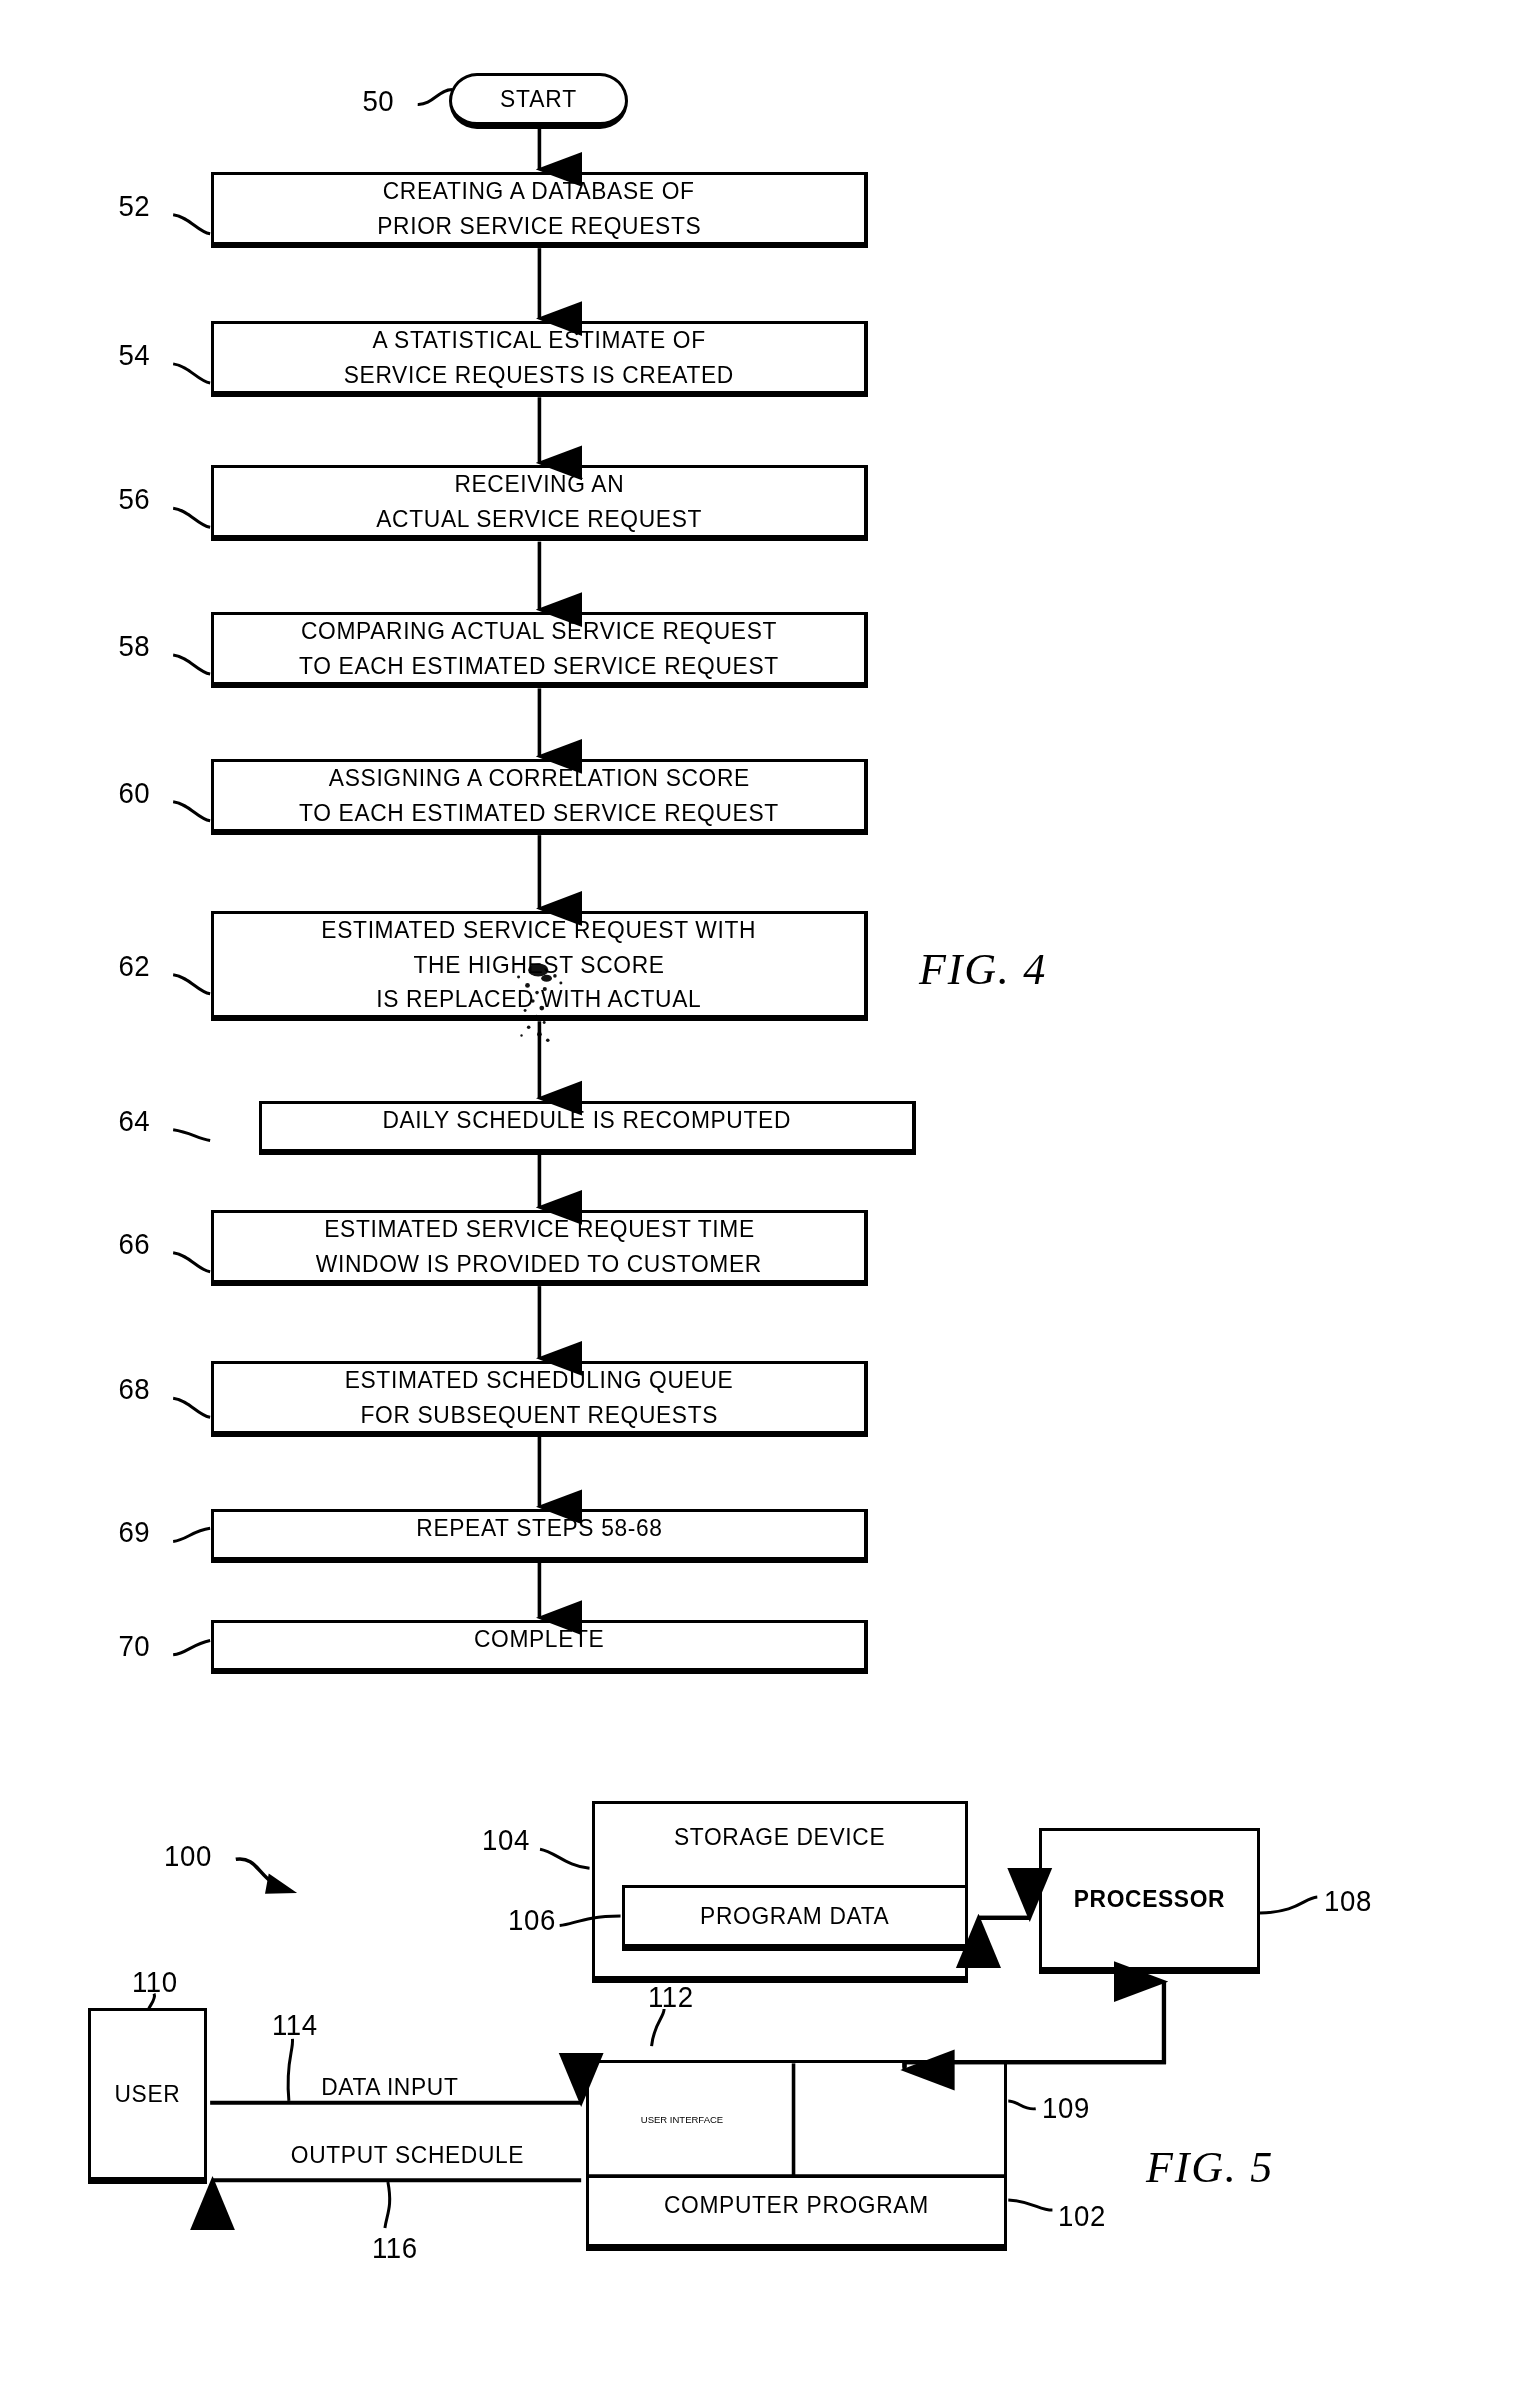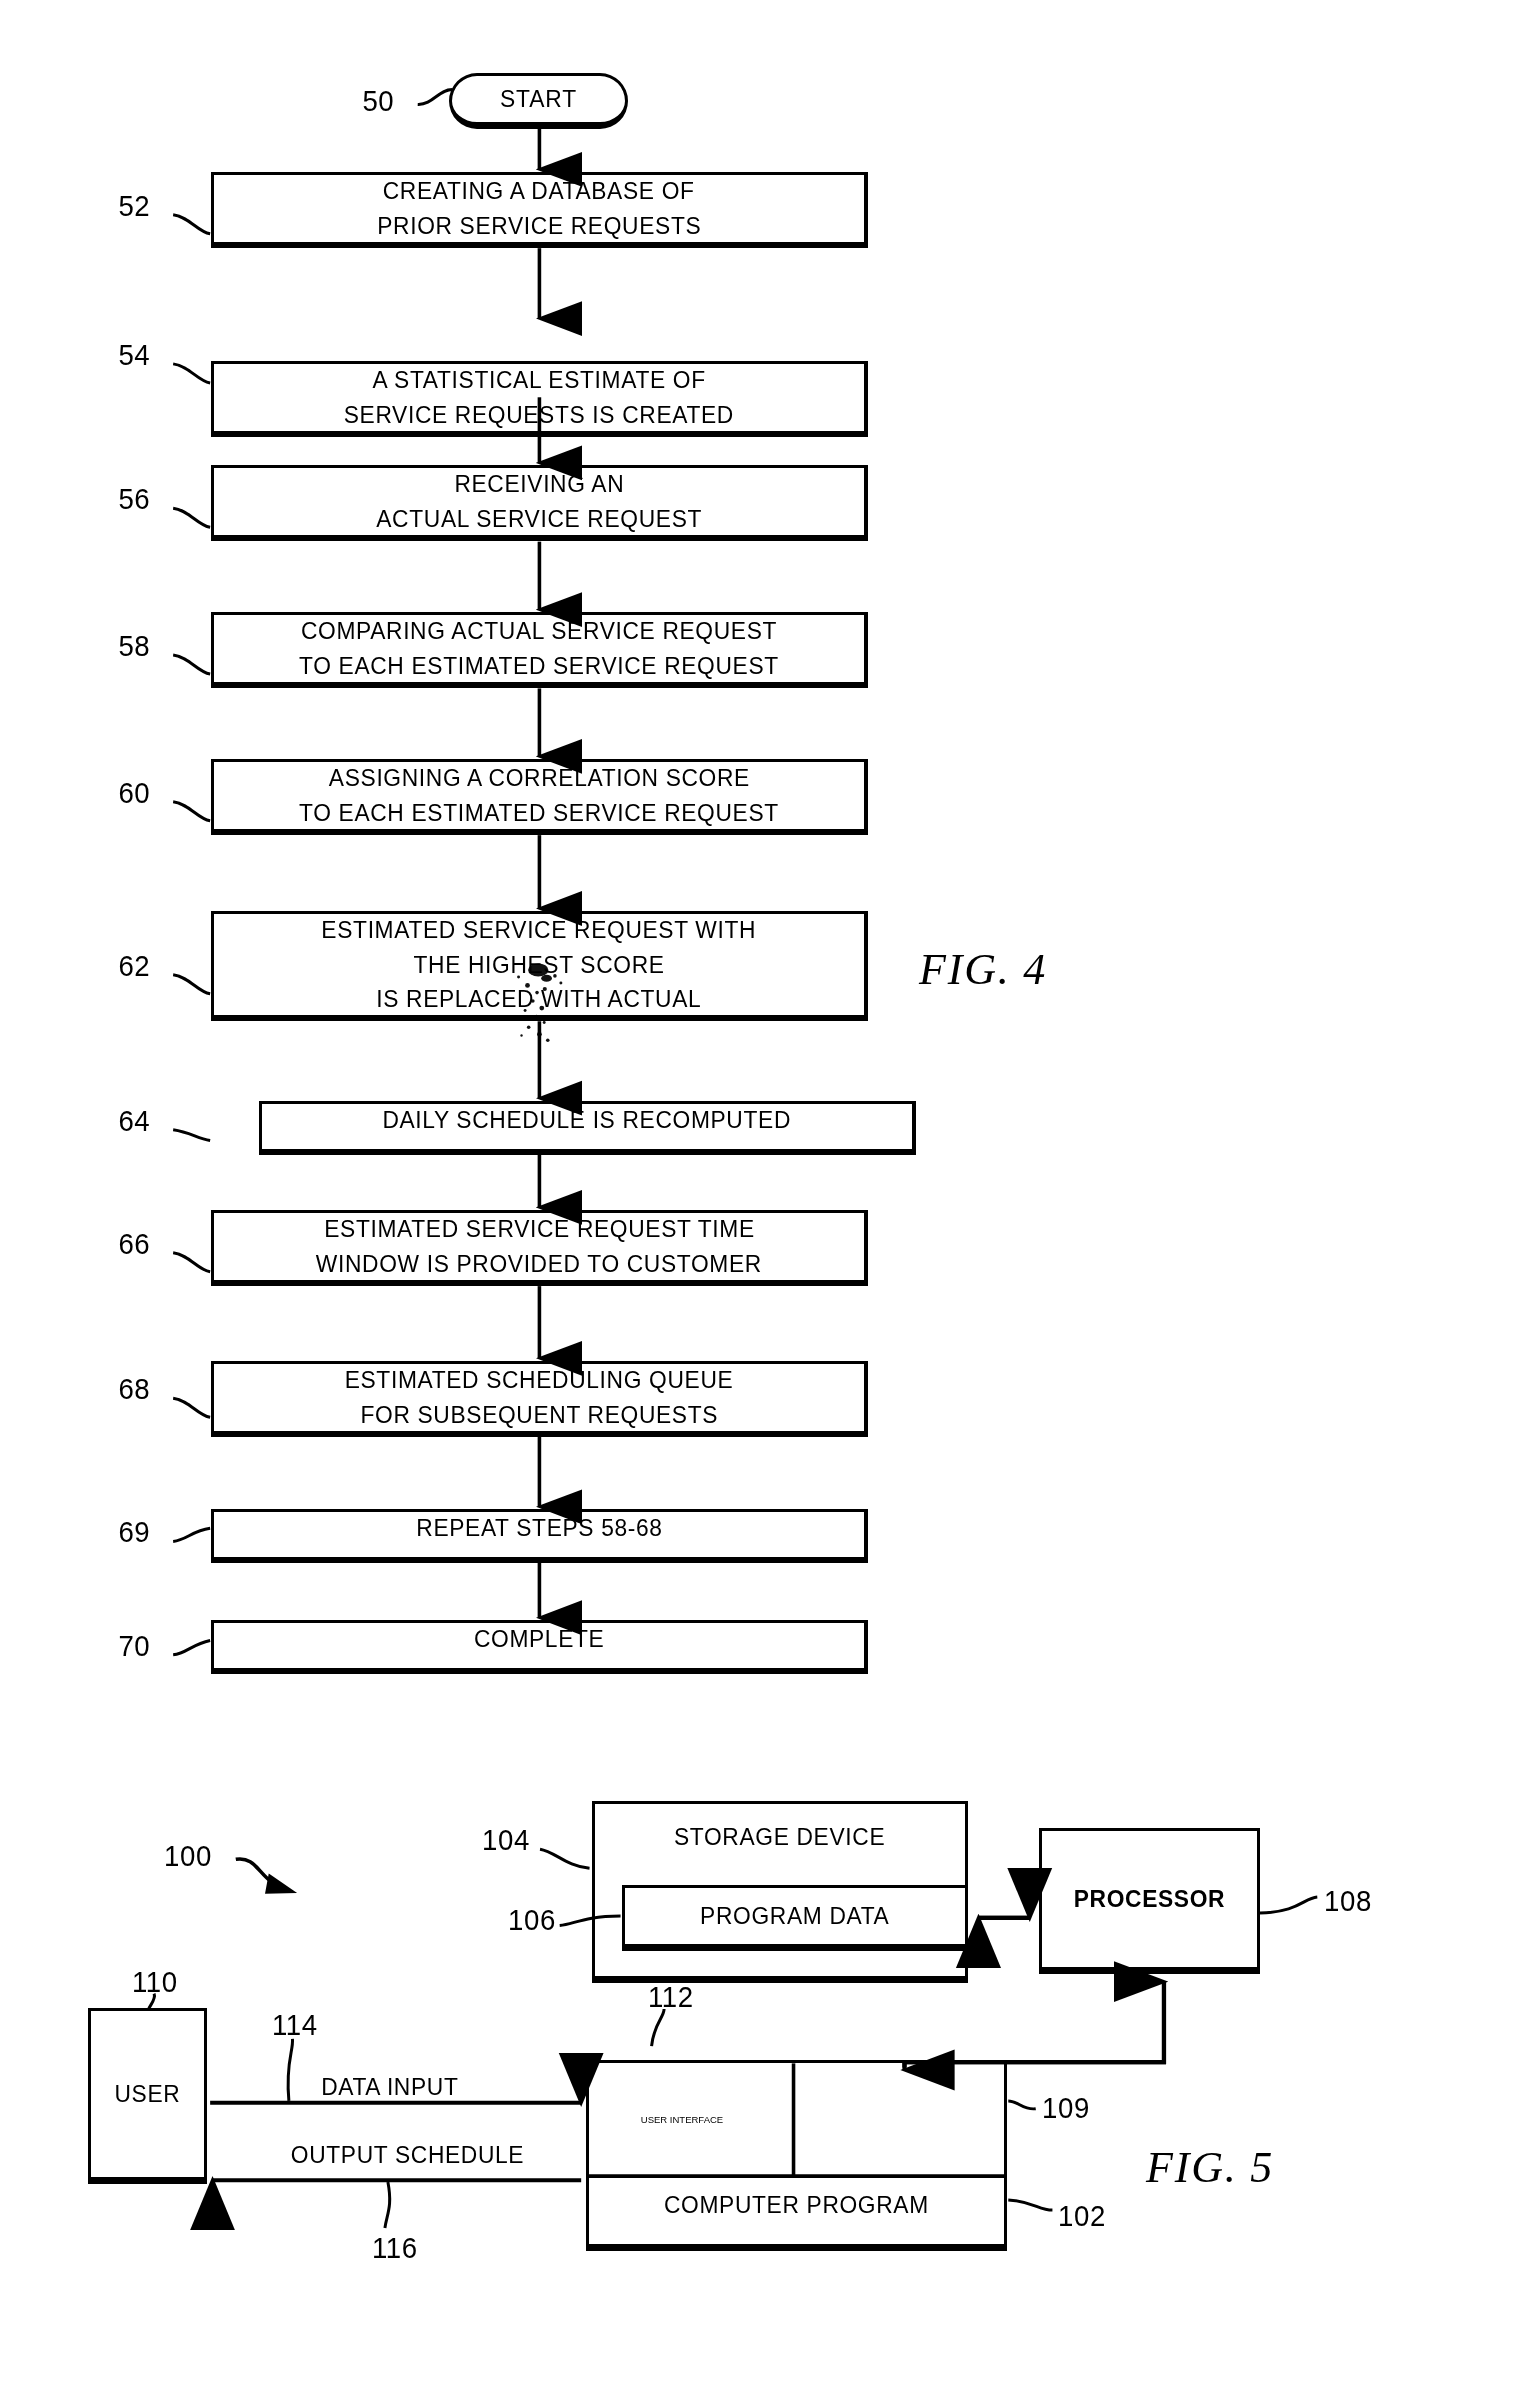--- a/index.html
+++ b/index.html
@@ -104,21 +104,21 @@
     <span>START</span>
   </div>
   <div class="ref" style="left:361px;top:84px;">50</div>
 
   <div class="fbox" style="left:211px;top:172px;width:657px;height:76px;">
     <span class="ln">CREATING A DATABASE OF</span>
     <span class="ln">PRIOR SERVICE REQUESTS</span>
   </div>
   <div class="ref" style="left:117px;top:189px;">52</div>
 
-  <div class="fbox" style="left:211px;top:321px;width:657px;height:76px;margin-top:40px;">
+  <div class="fbox" style="left:211px;top:321px;width:657px;height:76px;">
     <span class="ln">A STATISTICAL ESTIMATE OF</span>
     <span class="ln">SERVICE REQUESTS IS CREATED</span>
   </div>
   <div class="ref" style="left:117px;top:338px;">54</div>
 
   <div class="fbox" style="left:211px;top:465px;width:657px;height:76px;">
     <span class="ln">RECEIVING AN</span>
     <span class="ln">ACTUAL SERVICE REQUEST</span>
   </div>
   <div class="ref" style="left:117px;top:482px;">56</div>

